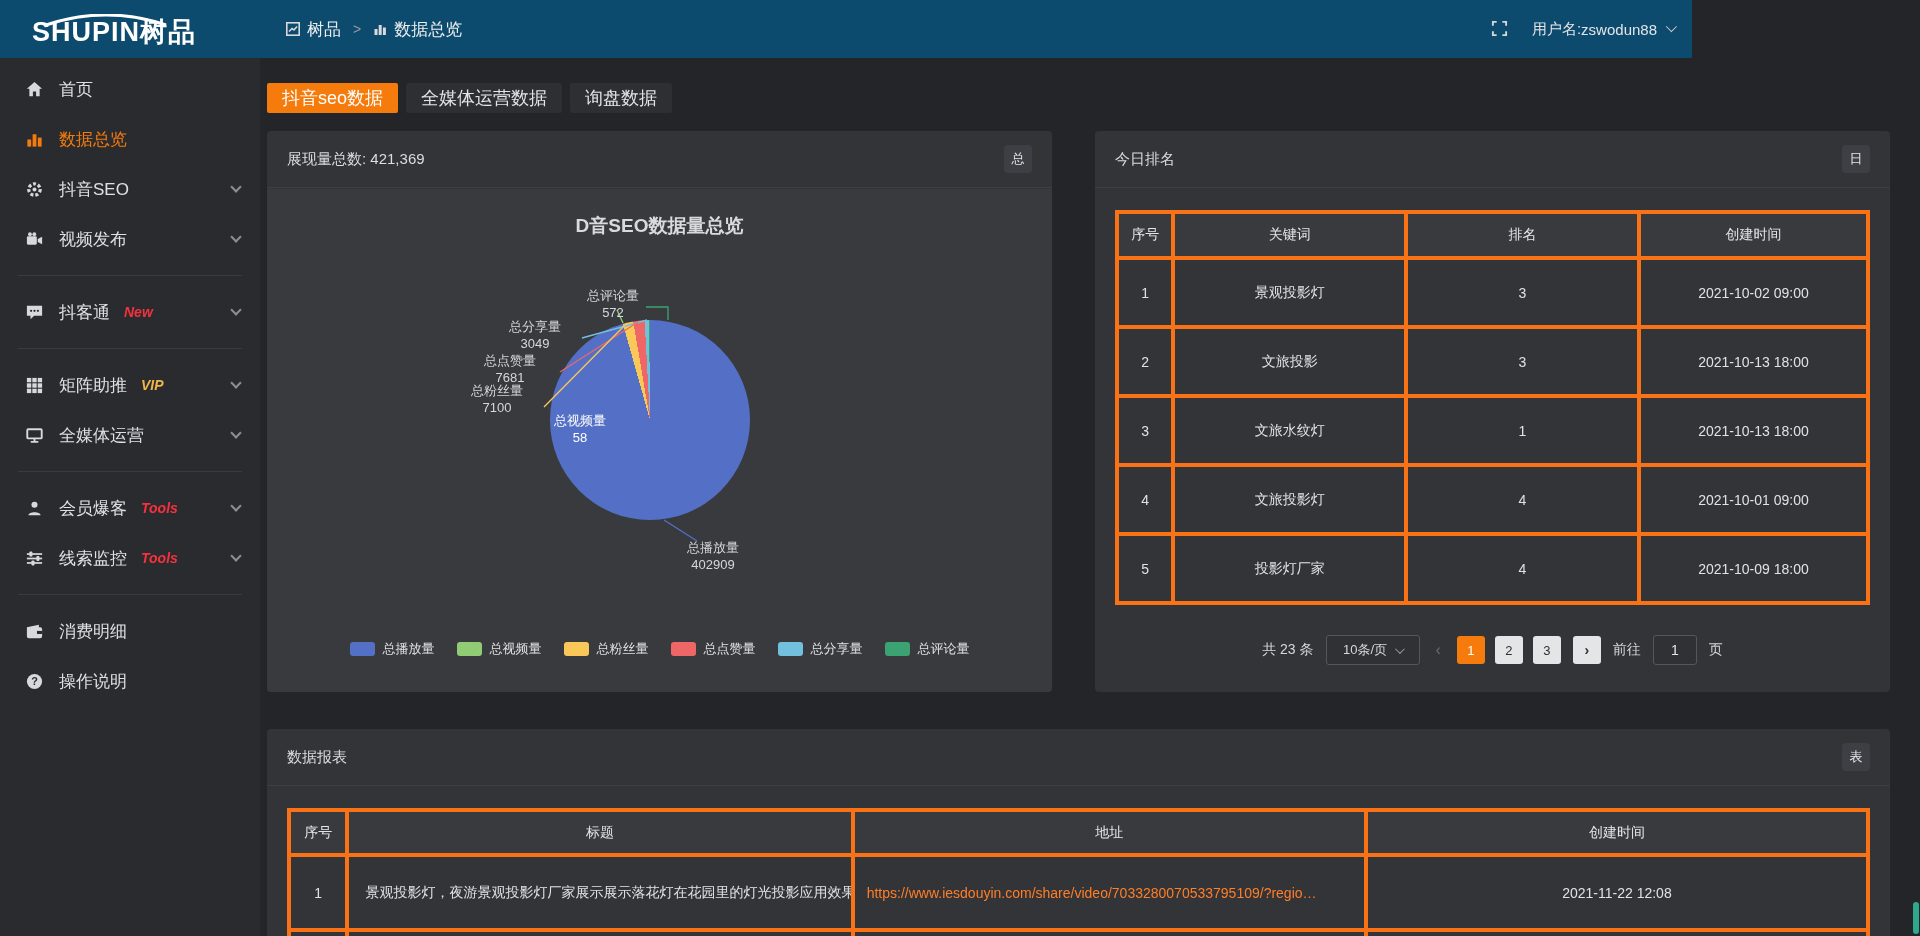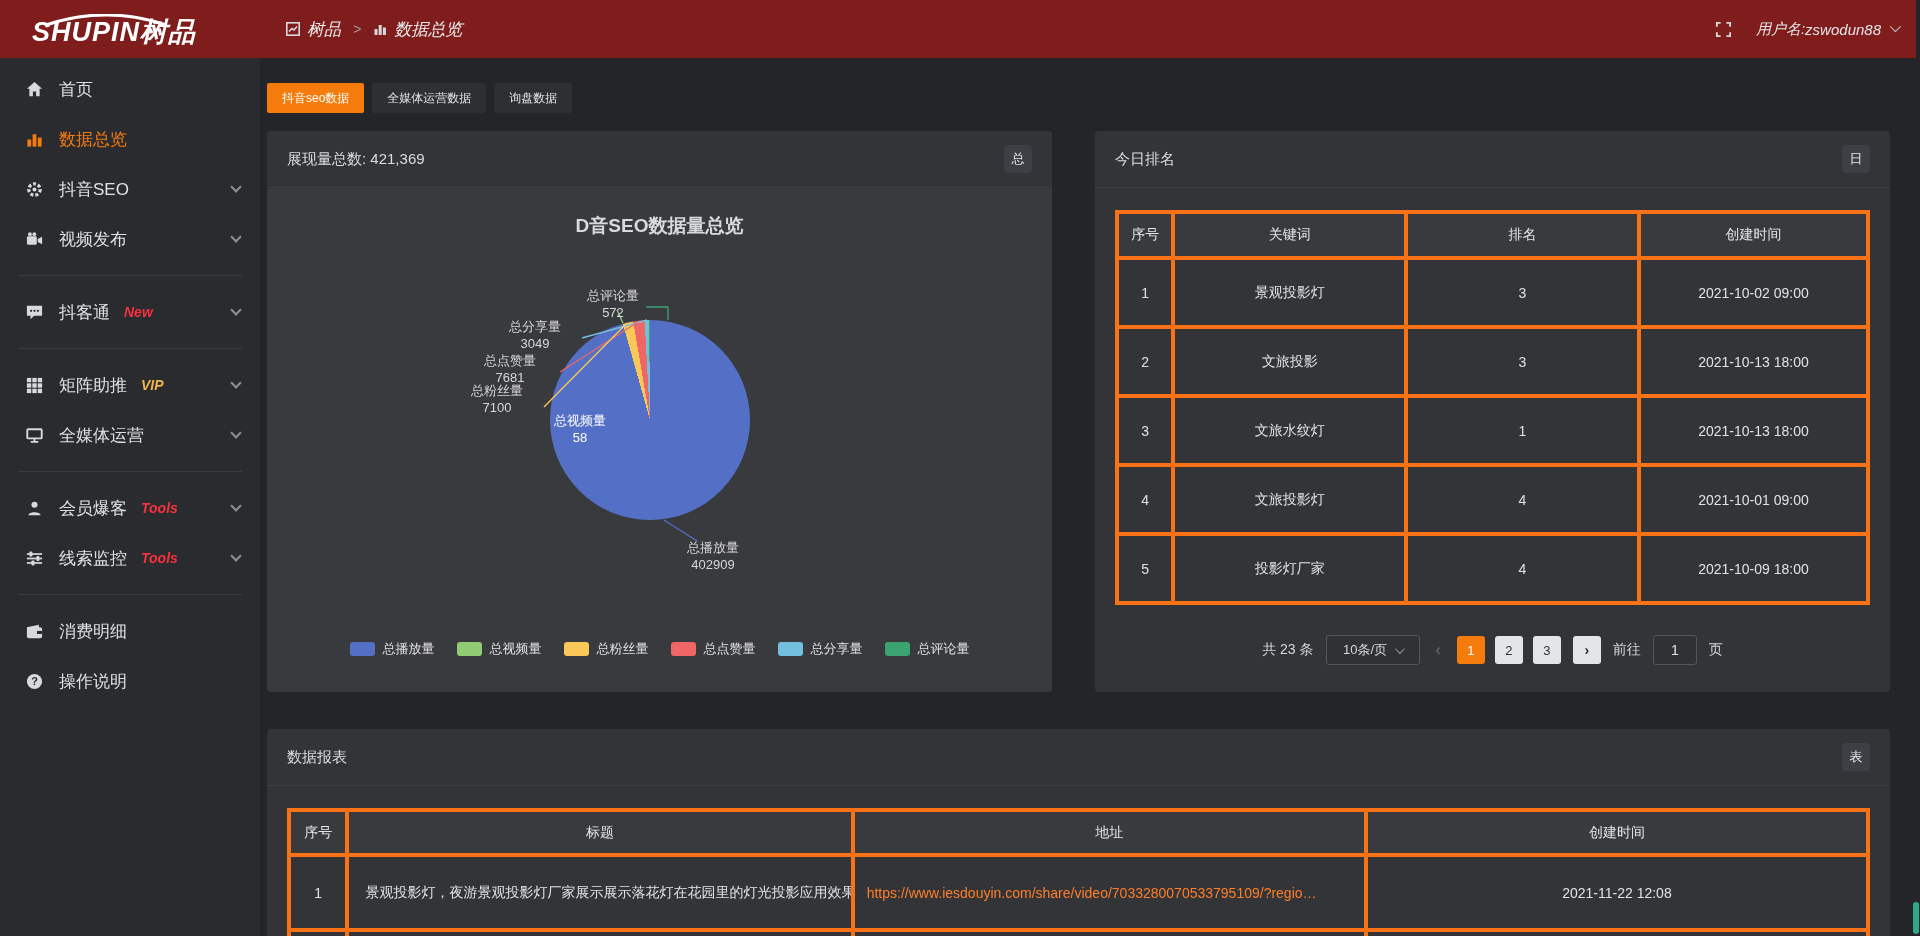--- a/index.html
+++ b/index.html
@@ -1,45 +1,45 @@
 <!DOCTYPE html>
 <html><head>
 <meta charset="utf-8">
 <style>
   * { margin:0; padding:0; box-sizing:border-box; }
   html,body { width:1920px; height:936px; overflow:hidden; }
   body { background:#242529; font-family:"Liberation Sans","DejaVu Sans",sans-serif; color:#e1e2e5; }
 
   
-  .hdr { position:fixed; top:0; left:0; width:1916px; height:58px; background:#7f1d1d; display:flex; align-items:center; z-index:9;font-style:italic; }
+  .hdr { position:fixed; top:0; left:0; width:1692px; height:58px; background:#0c4a6e; display:flex; align-items:center; z-index:9; }
   .logo { width:260px; position:relative; padding-left:32px; padding-top:6px; }
   .logo-arc { position:absolute; left:42px; top:6px; }
   .logo-text { font-size:27px; font-weight:bold; color:#fff; letter-spacing:1px; white-space:nowrap; }
   .crumbs { display:flex; align-items:center; margin-left:26px; font-size:17px; color:#eceded; gap:7px; }
   .crumb-sep { color:#9a9b9e; font-size:14px; margin:0 5px; }
   .crumb-ic { display:flex; color:#d8d9db; }
-  .hdr-right { margin-left:auto; display:flex; align-items:center; gap:24px; padding-right:18px; color:#e4e5e7; }
+  .hdr-right { margin-left:auto; display:flex; align-items:flex-start; gap:24px; padding-right:18px; color:#e4e5e7; }
   .fs { display:flex; cursor:pointer; color:#d5d6d8; }
   .user { font-size:15px; display:flex; align-items:center; cursor:pointer; }
   .caret { width:8px; height:8px; border-right:1.6px solid #c8c9cb; border-bottom:1.6px solid #c8c9cb; transform:rotate(45deg) translateY(-2px); margin-left:9px; margin-top:-3px; }
 
   
   .sidebar { position:fixed; top:58px; left:0; bottom:0; width:260px; background:#2a2b2f; padding-top:6px; }
   .side-item { height:50px; display:flex; align-items:center; padding:0 20px 0 24px; cursor:pointer; color:#dfe0e3; }
   .s-icon { width:20px; height:20px; margin-right:15px; display:flex; align-items:center; justify-content:center; color:#d8d9dc; flex:none; }
   .side-item.active, .side-item.active .s-icon { color:#f57c0c; }
   .s-label { font-size:17px; }
   .s-badge { font-size:14px; font-weight:bold; font-style:italic; margin-left:14px; }
   .chev { margin-left:auto; width:8px; height:8px; border-right:2px solid #8e8f93; border-bottom:2px solid #8e8f93; transform:rotate(45deg); margin-top:-5px; flex:none; }
   .side-divider { height:1px; background:#3a3b3f; margin:11px 18px; }
 
   
   .main { position:absolute; left:260px; top:58px; right:0; bottom:0; padding:25px 30px 0 7px; overflow:hidden; }
   .tabs { display:flex; gap:8px; }
-  .tab { height:30px; padding:0 15px; font-size:12px; color:#e3e4e6; background:#2e2f33; border:none; border-radius:2px; cursor:pointer; font-family:inherit; }
+  .tab { height:30px; padding:0 15px; font-size:18px; color:#e3e4e6; background:#2e2f33; border:none; border-radius:2px; cursor:pointer; font-family:inherit; }
   .tab.active { background:#f57c0c; color:#fff; }
   .prow { display:flex; margin-top:18px; }
   .panel { background:#333438; border-radius:4px; position:relative; }
   .panel-chart { width:785px; height:561px; flex:none; }
   .panel-rank { flex:1; margin-left:43px; height:561px; }
   .panel-report { margin-top:37px; height:280px; }
   .panel-head { height:57px; display:flex; align-items:center; justify-content:space-between; padding:0 20px; border-bottom:1px solid #3e3f44; }
   .panel-title { font-size:15px; color:#dcdde0; }
   .panel-badge { width:28px; height:28px; background:#3e3f44; border-radius:4px; color:#e6e7e9; font-size:13px; display:flex; align-items:center; justify-content:center; cursor:pointer; }
 

